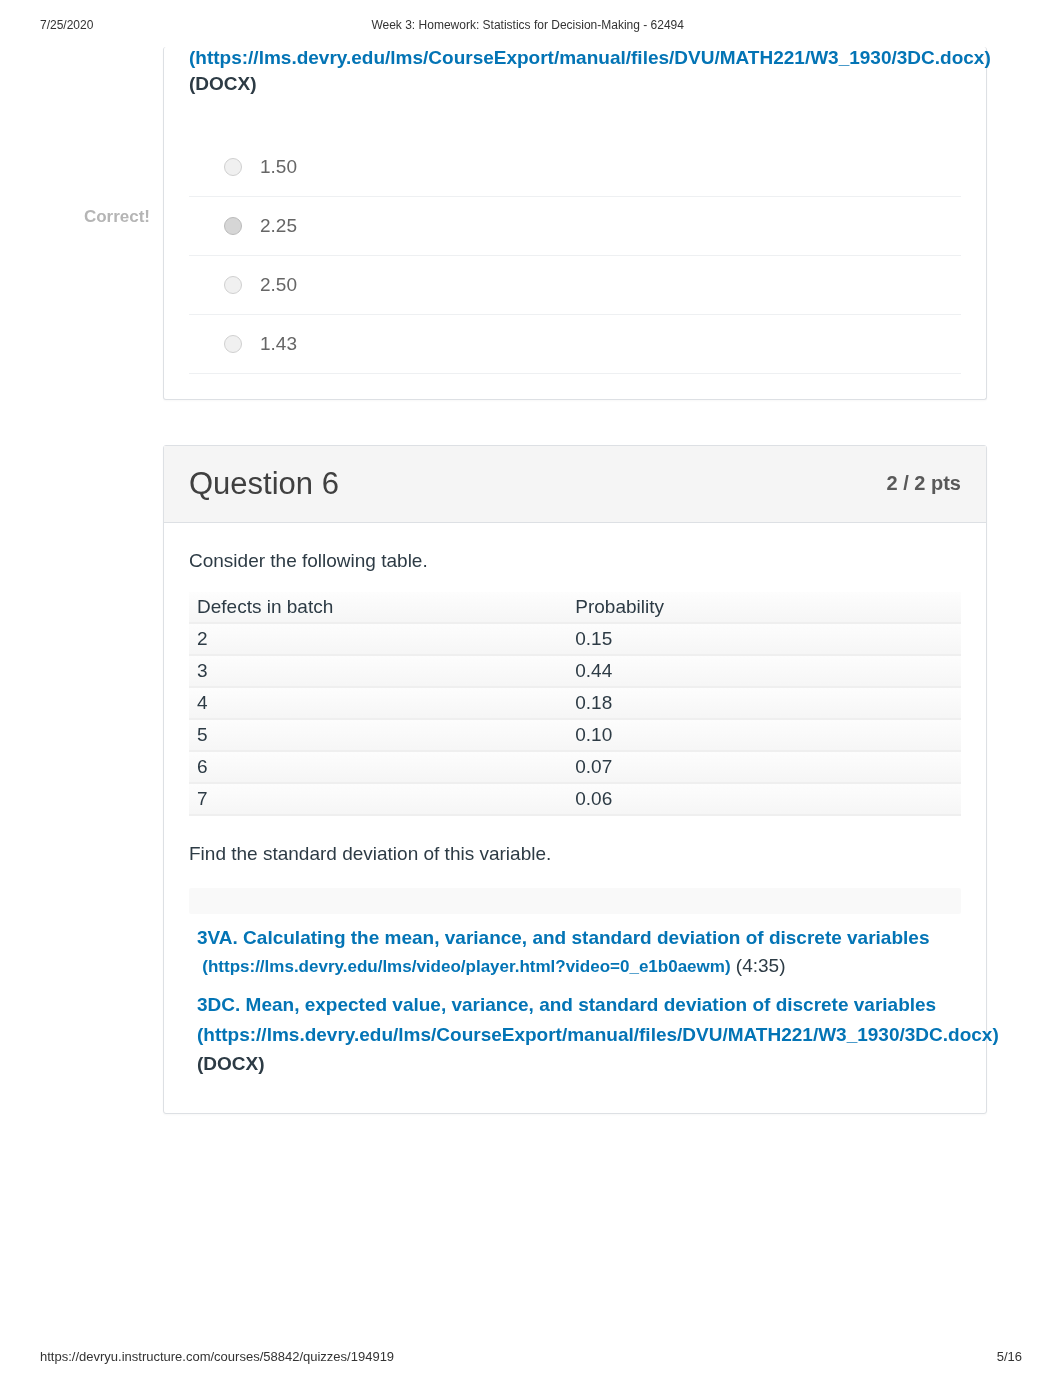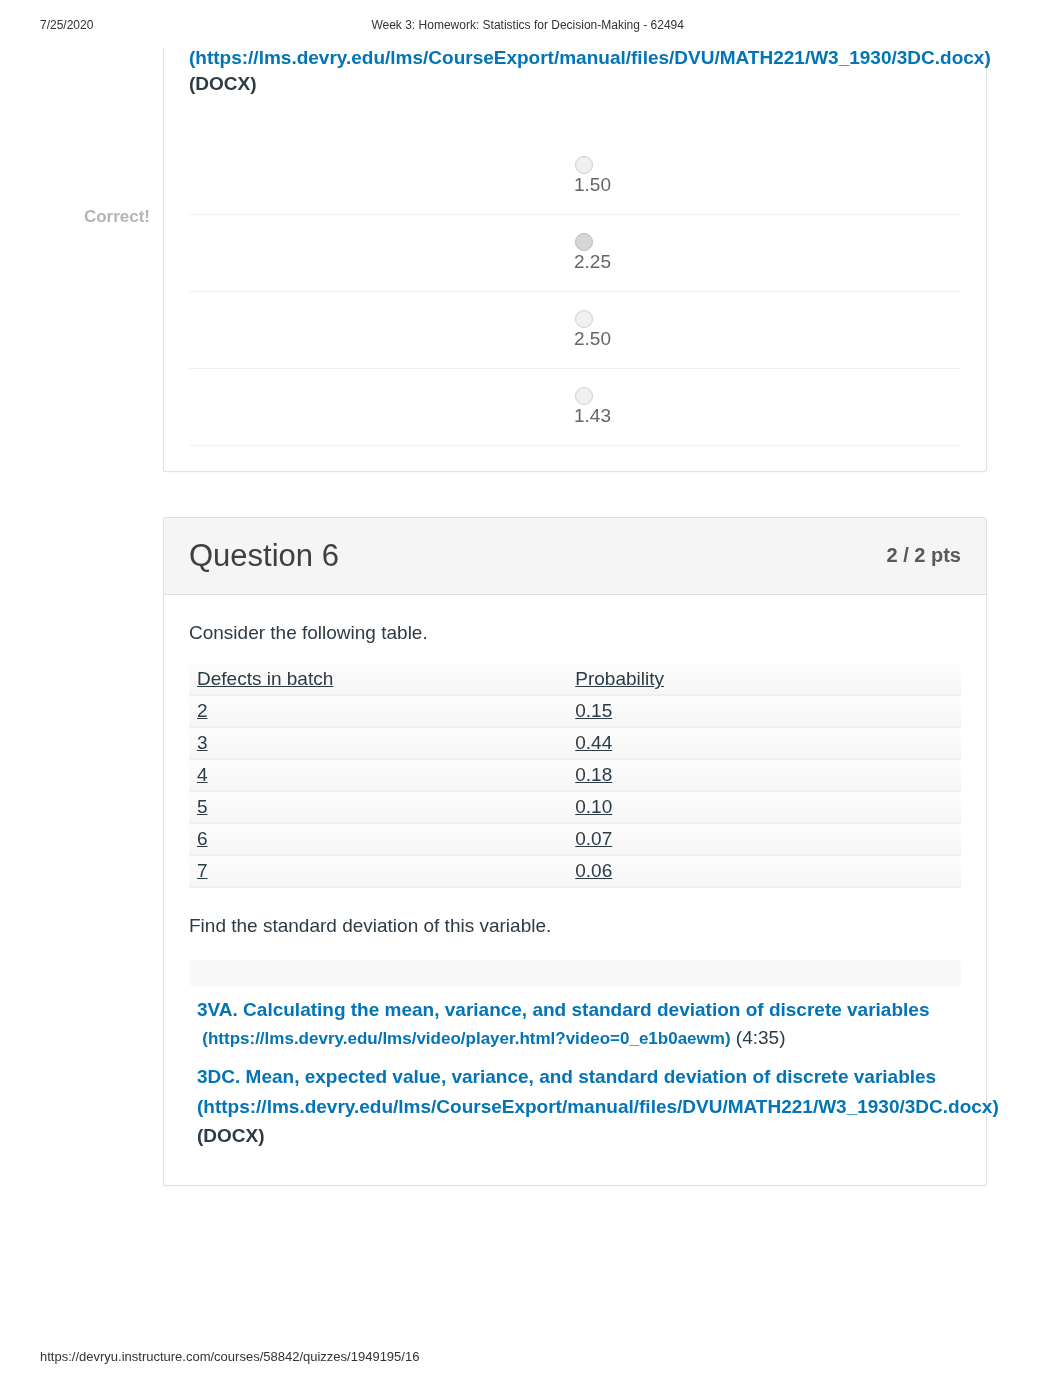--- a/index.html
+++ b/index.html
@@ -124,21 +124,20 @@
       color: #2d3b45;
     }
     .answer-block {
       margin: 25px 0 0 0;
     }
     .answer-row {
       display: flex;
       align-items: center;
       padding: 18px 0 18px 35px;
       border-top: 1px solid #eef0f2;
-      flex-direction: column;
     }
     .answer-row:last-child {
       border-bottom: 1px solid #eef0f2;
     }
     .answer-row.no-border-top {
       border-top: none;
     }
     .radio-bullet {
       width: 18px;
       height: 18px;
@@ -162,39 +161,38 @@
       border-spacing: 0;
       margin: 10px 0 25px 0;
     }
     .data-table td, .data-table th {
       text-align: left;
       font-size: 19px;
       font-weight: normal;
       padding: 4px 8px;
       border-bottom: 2px solid rgba(200,200,200,0.25);
       background: linear-gradient(#fdfdfd, #f6f6f6);
-      text-decoration: underline;
     }
     .data-table th {
       color: #2d3b45;
     }
     .hidden-band {
       height: 26px;
       background: rgba(230,230,230,0.25);
       margin: 20px 0 10px 0;
       border-radius: 2px;
     }
     .print-footer {
       position: absolute;
       bottom: 12px;
       left: 0;
       right: 0;
       padding: 0 40px;
       display: flex;
-      justify-content: flex-start;
+      justify-content: space-between;
       font-size: 13px;
       color: #333;
       font-family: Arial, sans-serif;
     }
     .url-overflow {
       font-size: 19px;
       color: #0374b5;
       font-weight: bold;
       white-space: nowrap;
     }

